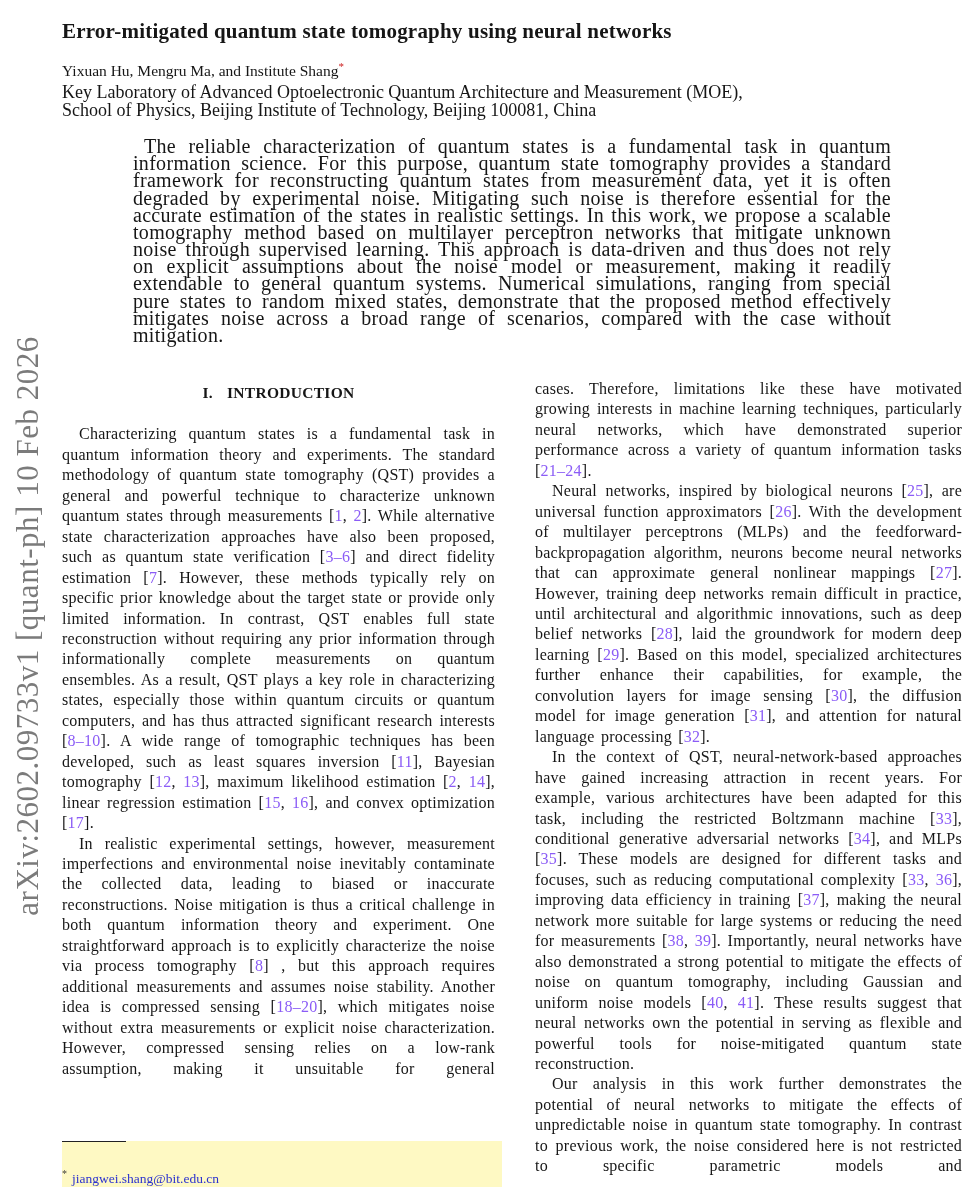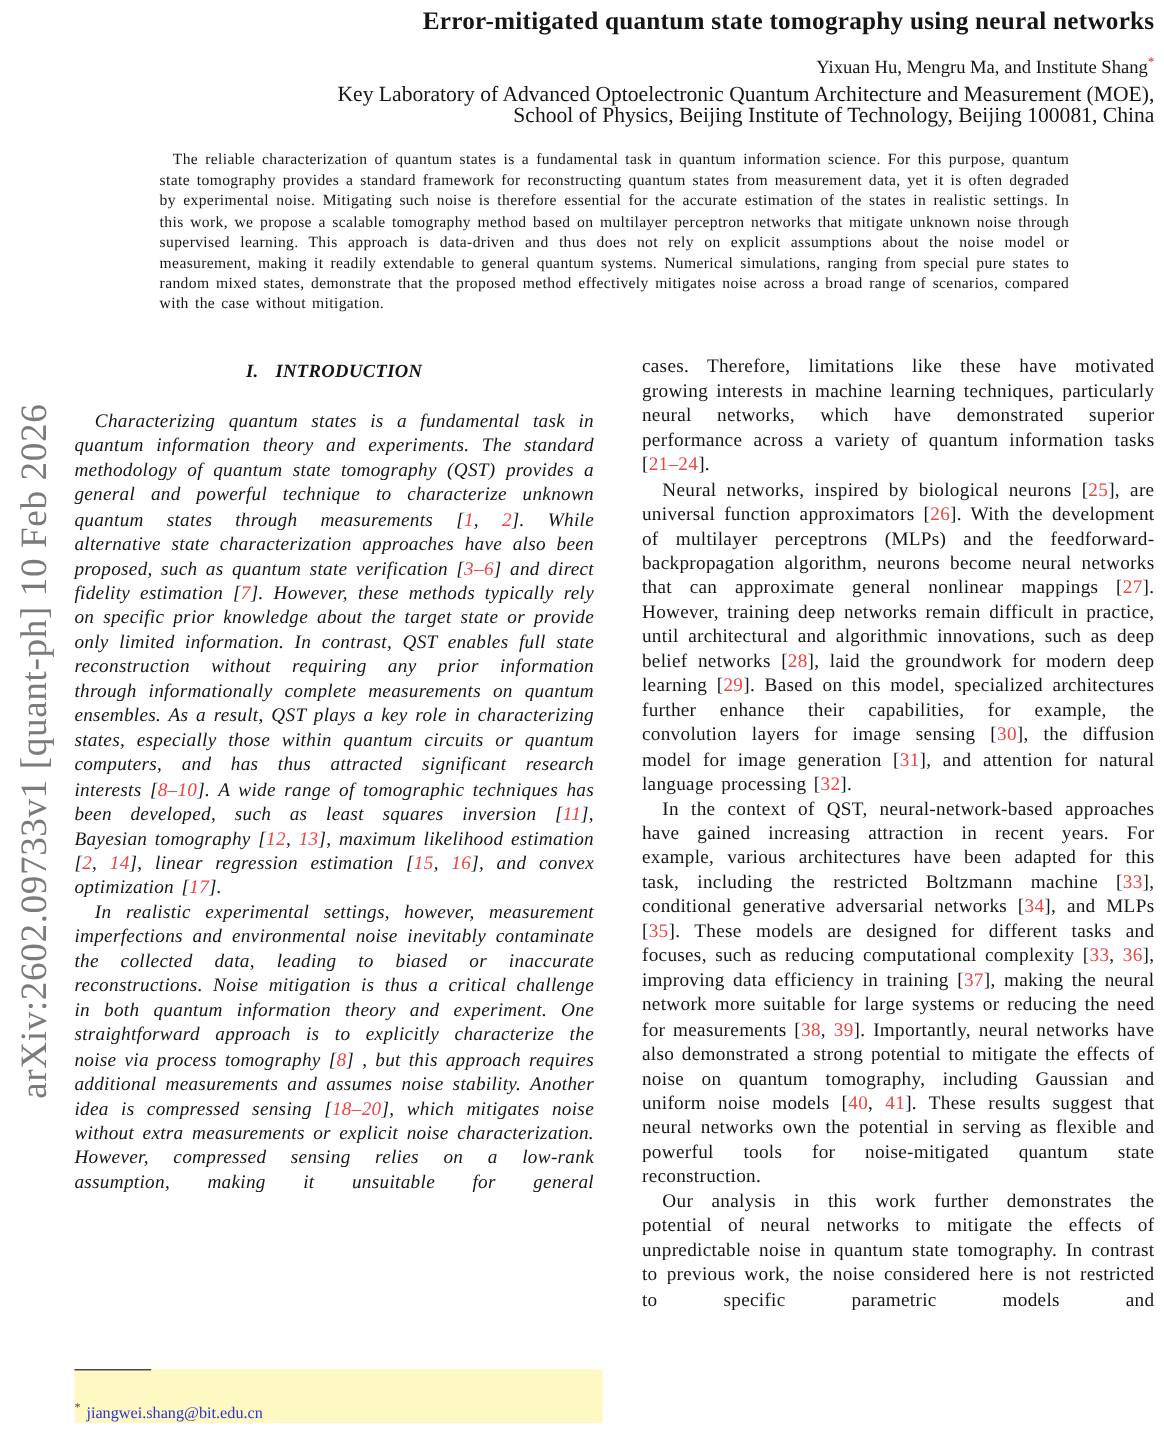--- a/index.html
+++ b/index.html
@@ -16,50 +16,50 @@
   .arxiv-band { position: absolute; left: 4px; top: 250px; width: 48px; height: 752px; }
   .arxiv-band-inner {
     position: absolute; top: 50%; left: 50%;
     transform: translate(-50%, -50%) rotate(-90deg);
     white-space: nowrap;
     font-size: 31px; color: #7b7b7b; letter-spacing: 0.5px;
   }
 
   .content { position: absolute; left: 62px; top: 0; width: 900px; }
 
-  .header { text-align: right; padding-top: 5px; }
+  .header { text-align: left; padding-top: 19px; }
   .title { font-size: 21px; font-weight: bold; letter-spacing: 0.2px; }
   .authors { font-size: 15.5px; margin-top: 16px; }
   .author-note { color: #cc2020; vertical-align: super; font-size: 11px; }
   .affil { font-size: 18px; line-height: 17.5px; }
   .affil-1 { margin-top: 4px; }
   .dateline { font-size: 14.5px; margin-top: 3px; }
 
   .abstract {
     width: 758px; margin: 19px auto 6px;
-    font-size: 13px; line-height: 17.15px;
+    font-size: 20px; line-height: 17.15px;
     text-align: justify; text-indent: 11px;
     letter-spacing: 0.3px; word-spacing: 1.6px; font-family: Liberation Serif, serif;
   }
 
   .columns { display: flex; margin-top: 35px; }
   .col { font-size: 16px; line-height: 20.45px; text-align: justify;
          letter-spacing: 0.25px; word-spacing: 2px; hyphens: auto; }
-  .col-left  { width: 438px; margin-right: 40px; font-style: italic; }
+  .col-left  { width: 438px; margin-right: 40px; }
   .col-right { width: 432px; }
 
   .section-heading { text-align: center; font-weight: bold; font-size: 15.5px;
                      margin: 4px 0 21px; letter-spacing: 0.3px; }
   .section-number { margin-right: 14px; }
 
   p.body-para { margin: 0; text-indent: 17px; }
   p.no-indent { text-indent: 0; }
   p.cut { text-align-last: justify; }
 
-  .cite { color: #ef4444; }
+  .cite { color: #8b5cf6; }
 
   .footnote { position: absolute; left: 62px; top: 1141px; width: 440px;
               font-size: 13.5px; background: #fef9c3; }
   .footnote-rule { width: 64px; border: 0; border-top: 1.5px solid #222;
                    margin: 0 0 26px 0; }
   .footnote-marker { vertical-align: super; font-size: 10px; color: #3a3a3a; margin-right: 5px; }
   .footnote-email { color: #2b32cf; text-decoration: none; cursor: pointer; }
 </style>
 </head>
 <body>

